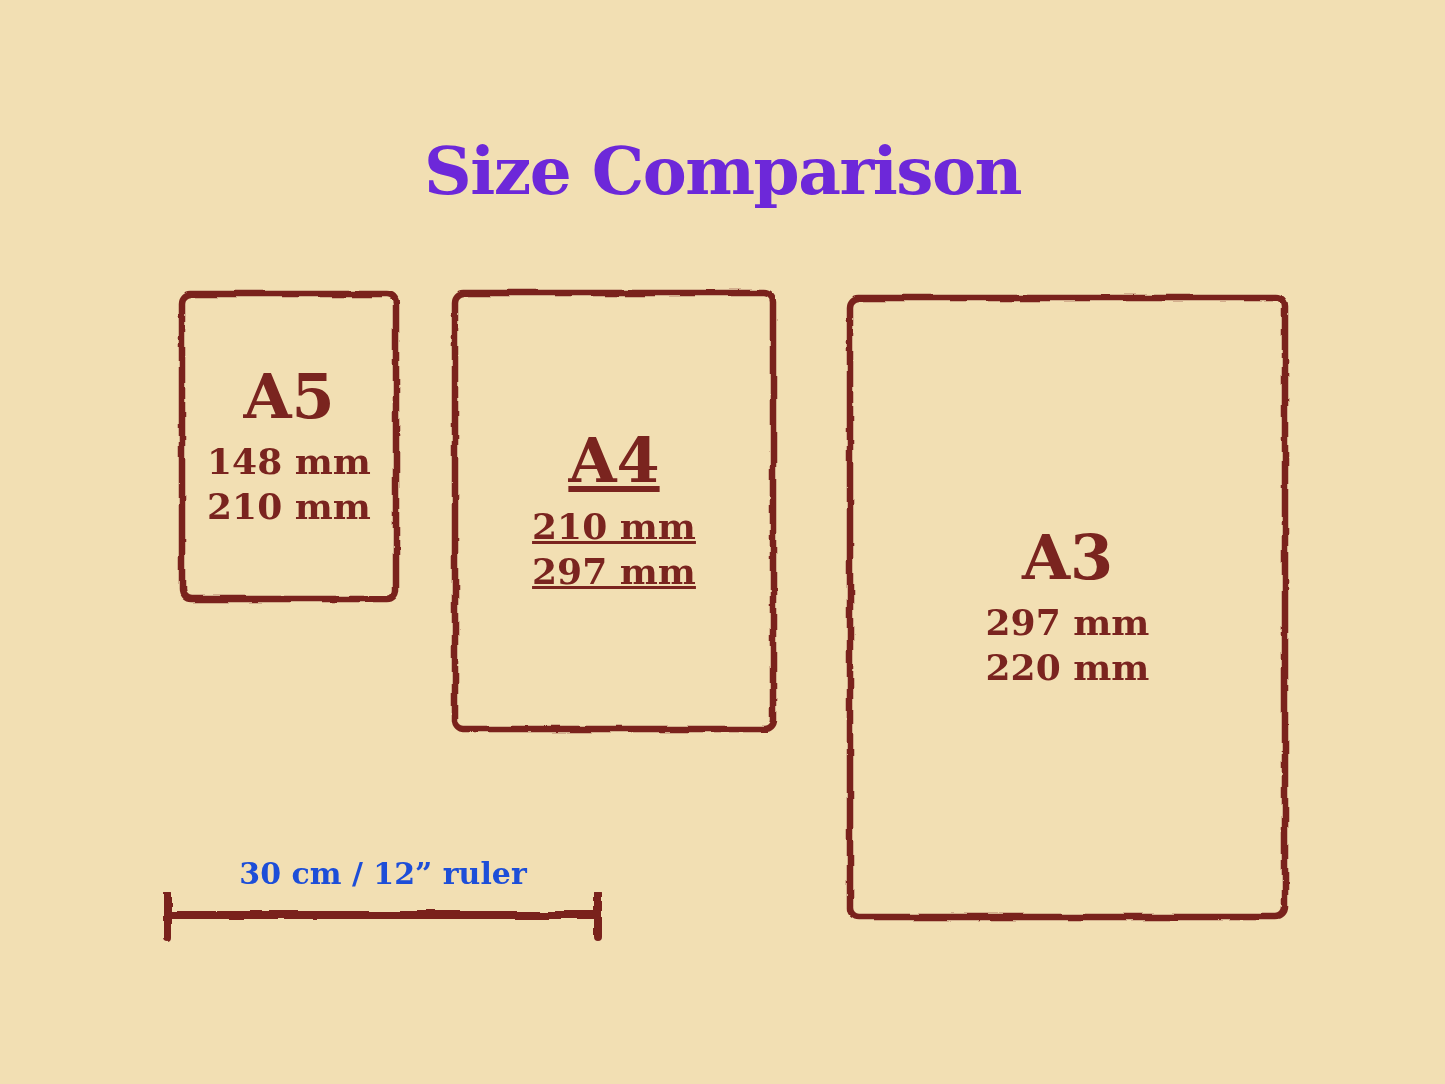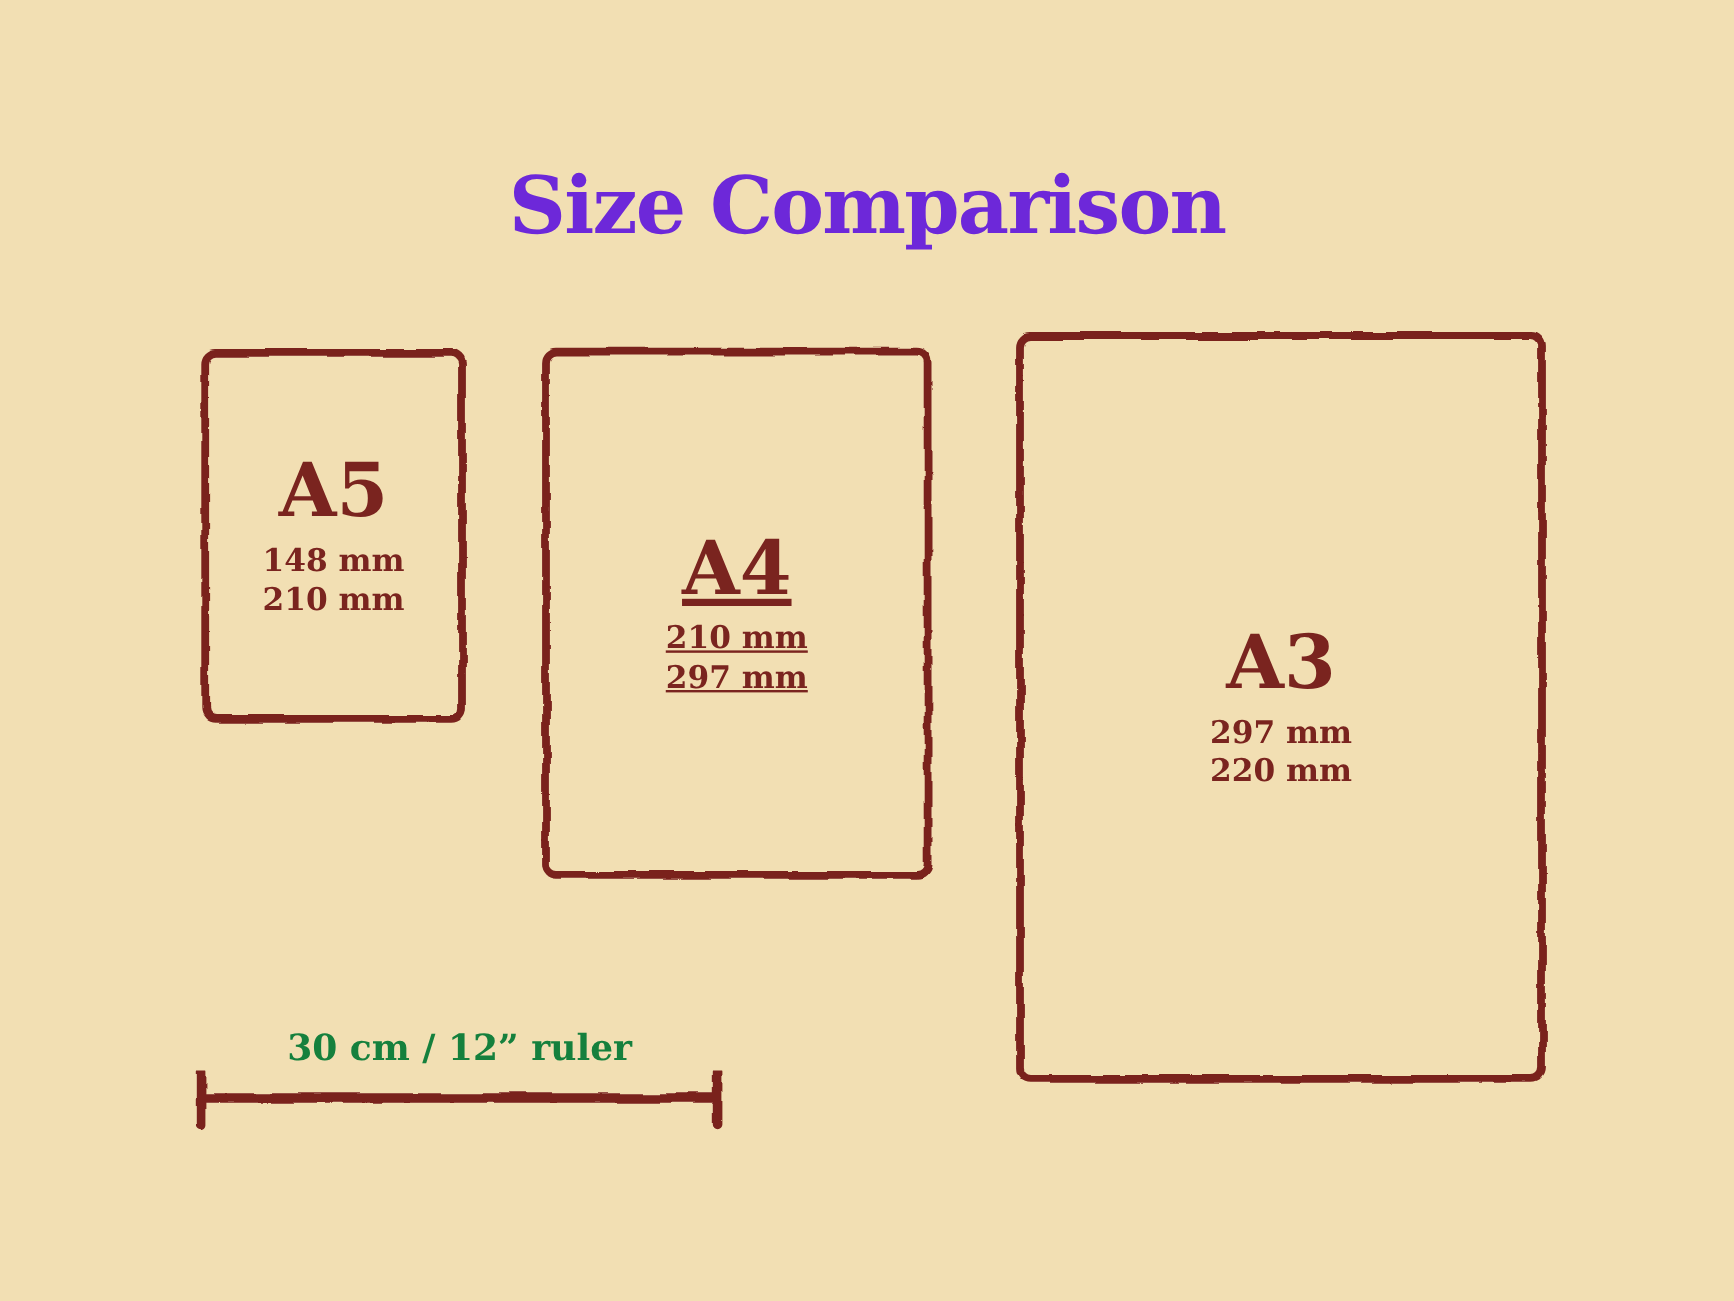--- a/index.html
+++ b/index.html
@@ -46,40 +46,40 @@
     position: relative;
     text-align: center;
   }
   .paper-name {
     font-size: 62px;
     font-weight: 700;
     line-height: 1.05;
     margin-bottom: 10px;
   }
   .paper-dim {
-    font-size: 26px;
+    font-size: 36px;
     font-weight: 700;
     line-height: 1.25;
   }
-  .paper-a5 { left: 166px; top: 289px; width: 224px; height: 315px; }
+  .paper-a5 { left: 177px; top: 289px; width: 224px; height: 315px; }
   .paper-a4 { left: 450px; top: 288px; width: 328px; height: 446px; text-decoration: underline; }
-  .paper-a3 { left: 845px; top: 275px; width: 445px; height: 629px; }
+  .paper-a3 { left: 845px; top: 293px; width: 445px; height: 629px; }
 
   .ruler {
     position: absolute;
     left: 160px;
     top: 856px;
     width: 446px;
   }
   .ruler-label {
     text-align: center;
     font-size: 30px;
     font-weight: 700;
     line-height: 36px;
-    color: #15803d;
+    color: #1d4ed8;
   }
   .ruler-svg {
     display: block;
   }
   .defs-svg {
     position: absolute;
     width: 0;
     height: 0;
   }
 </style>

